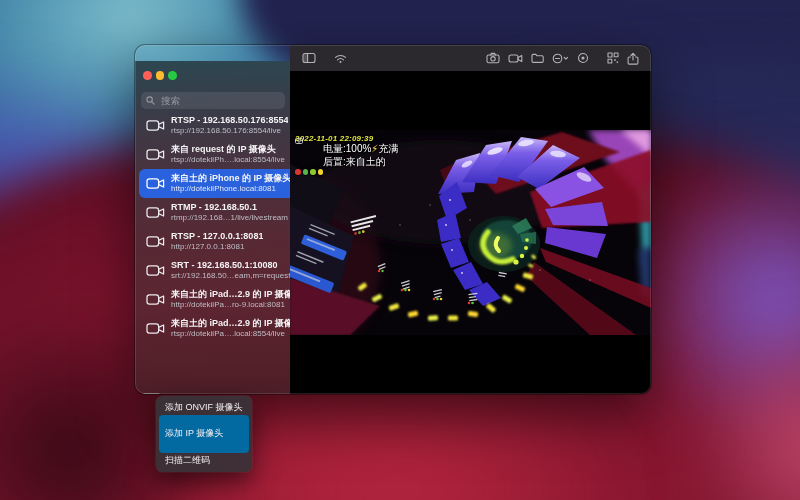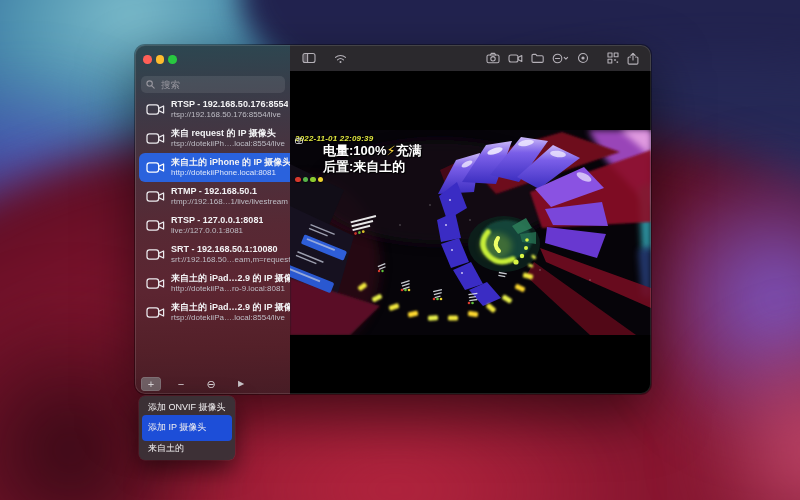--- a/index.html
+++ b/index.html
@@ -26,21 +26,21 @@
   .wp-pinkR{left:690px;top:320px;width:250px;height:260px;filter:blur(28px);
     background:radial-gradient(closest-side,#c74a6e 0%,rgba(180,55,95,0) 100%);}
 
   
   #win{position:absolute;left:135px;top:45px;width:516px;height:349px;border-radius:10px;
        box-shadow:0 22px 55px rgba(0,0,0,.55),0 0 0 1px rgba(0,0,0,.35);overflow:hidden;}
   #win::after{content:"";position:absolute;inset:0;border-radius:10px;pointer-events:none;
        box-shadow:inset 0 0 0 1px rgba(255,255,255,.12);}
 
   
-  #sidebar{position:absolute;left:0;top:0;width:174px;height:100%;
+  #sidebar{position:absolute;left:0;top:16px;width:174px;height:100%;
     background:linear-gradient(178deg,#2c4751 0%,#3c3a47 17%,#4c303c 36%,#572934 52%,#5c2531 70%,#542029 86%,#471c25 100%);}
   .lights{position:absolute;left:8px;top:10px;display:flex;gap:4px;}
   .tl{width:8.5px;height:8.5px;border-radius:50%;}
   .tl.red{background:#ff5f57;}.tl.yel{background:#febc2e;}.tl.grn{background:#28c840;}
 
   .search{position:absolute;left:6px;top:31px;width:144px;height:17px;border-radius:5px;
     background:rgba(255,255,255,.09);display:flex;align-items:center;padding:0 5px;box-sizing:border-box;}
   .search svg{flex:none;margin-right:4px;}
   .search input{flex:1;min-width:0;background:transparent;border:none;outline:none;
     font-size:9.5px;color:#e8e8ea;font-family:inherit;}
@@ -71,33 +71,33 @@
   .ptb .gapQ{margin-left:14px;}
   .icstroke{stroke:#b5b1b8;fill:none;stroke-width:1.1;stroke-linecap:round;stroke-linejoin:round;}
 
   .vid{position:absolute;left:0;top:26px;right:0;bottom:0;background:#000;}
   .frame{position:absolute;left:0;top:59px;width:361px;height:205px;}
   .frame svg{position:absolute;left:0;top:0;}
 
   .overlay{position:absolute;left:5px;top:4px;}
   .ov1{color:#dde23f;font-size:8px;font-weight:bold;font-style:italic;letter-spacing:.2px;
        text-shadow:1px 1px 0 #000,0 0 2px #000;}
-  .ov2{color:#fff;font-size:13px;font-weight:bold;text-shadow:1px 1px 0 #000,0 0 2px #000;line-height:1.25;padding-left:28px;}
+  .ov2{color:#fff;font-size:10px;font-weight:normal;text-shadow:1px 1px 0 #000,0 0 2px #000;line-height:1.25;padding-left:28px;}
   .bolt{color:#ffd93b;}
   .dots{display:flex;gap:2px;margin-top:1px;}
   .dot{width:5.5px;height:5.5px;border-radius:50%;box-shadow:0 1px 1px rgba(0,0,0,.7);}
   .d0{background:#d6382c;}.d1{background:#57b44a;}.d2{background:#8bc92f;}.d3{background:#eed22f;}
   .camg{margin-top:3px;display:block;}
 
   
-  #menu{position:absolute;left:139px;top:396px;min-width:84px;background:rgba(59,50,55,.97);
+  #menu{position:absolute;left:156px;top:396px;min-width:84px;background:rgba(59,50,55,.97);
     border-radius:6px;padding:3px 0;z-index:9;
     box-shadow:0 10px 24px rgba(0,0,0,.55),0 0 0 .5px rgba(255,255,255,.14);}
   .mi{font-size:9px;color:#f1eff1;padding:2.5px 9px;white-space:nowrap;line-height:1.25;}
-  .mi.hl{background:#1d4ed8;border-radius:4px;margin:0 3px;padding:7px 6px;}
+  .mi.hl{background:#0369a1;border-radius:4px;margin:0 3px;padding:13px 6px;}
 </style>
 </head>
 <body>
 
 <div id="wp">
   <div class="blob wp-teal"></div>
   <div class="blob wp-navy2"></div>
   <div class="blob wp-navy3"></div>
   <div class="blob wp-purpleL"></div>
   <div class="blob wp-red"></div>
@@ -175,21 +175,21 @@
       </div>
       <div class="row">
         <svg class="cam" width="19" height="13" viewBox="0 0 19 13">
             <g stroke="#eceaee" stroke-width="1.25" fill="none" stroke-linejoin="round">
               <rect x="1" y="1.8" width="11.6" height="9.4" rx="2.4"></rect>
               <path d="M12.6 5.4 L17.6 3 V10 L12.6 7.6 Z"></path>
             </g>
           </svg>
         <div class="rowtext">
             <div class="t">RTSP - 127.0.0.1:8081</div>
-        <div class="s">live://127.0.0.1:8081</div>
+        <div class="s">http://127.0.0.1:8081</div>
           </div>
       </div>
       <div class="row">
         <svg class="cam" width="19" height="13" viewBox="0 0 19 13">
             <g stroke="#eceaee" stroke-width="1.25" fill="none" stroke-linejoin="round">
               <rect x="1" y="1.8" width="11.6" height="9.4" rx="2.4"></rect>
               <path d="M12.6 5.4 L17.6 3 V10 L12.6 7.6 Z"></path>
             </g>
           </svg>
         <div class="rowtext">
@@ -496,14 +496,14 @@
           </svg>
         </div>
       </div>
     </div>
   </div>
 </div>
 
 <div id="menu">
   <div class="mi">添加 ONVIF 摄像头</div>
   <div class="mi hl">添加 IP 摄像头</div>
-  <div class="mi">来自土的</div>
+  <div class="mi">扫描二维码</div>
 </div>
 
 </body></html>

